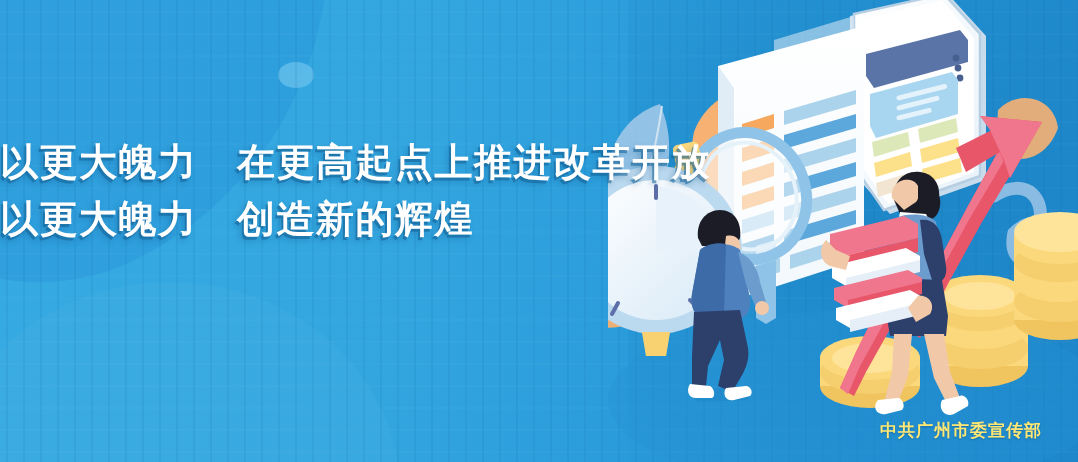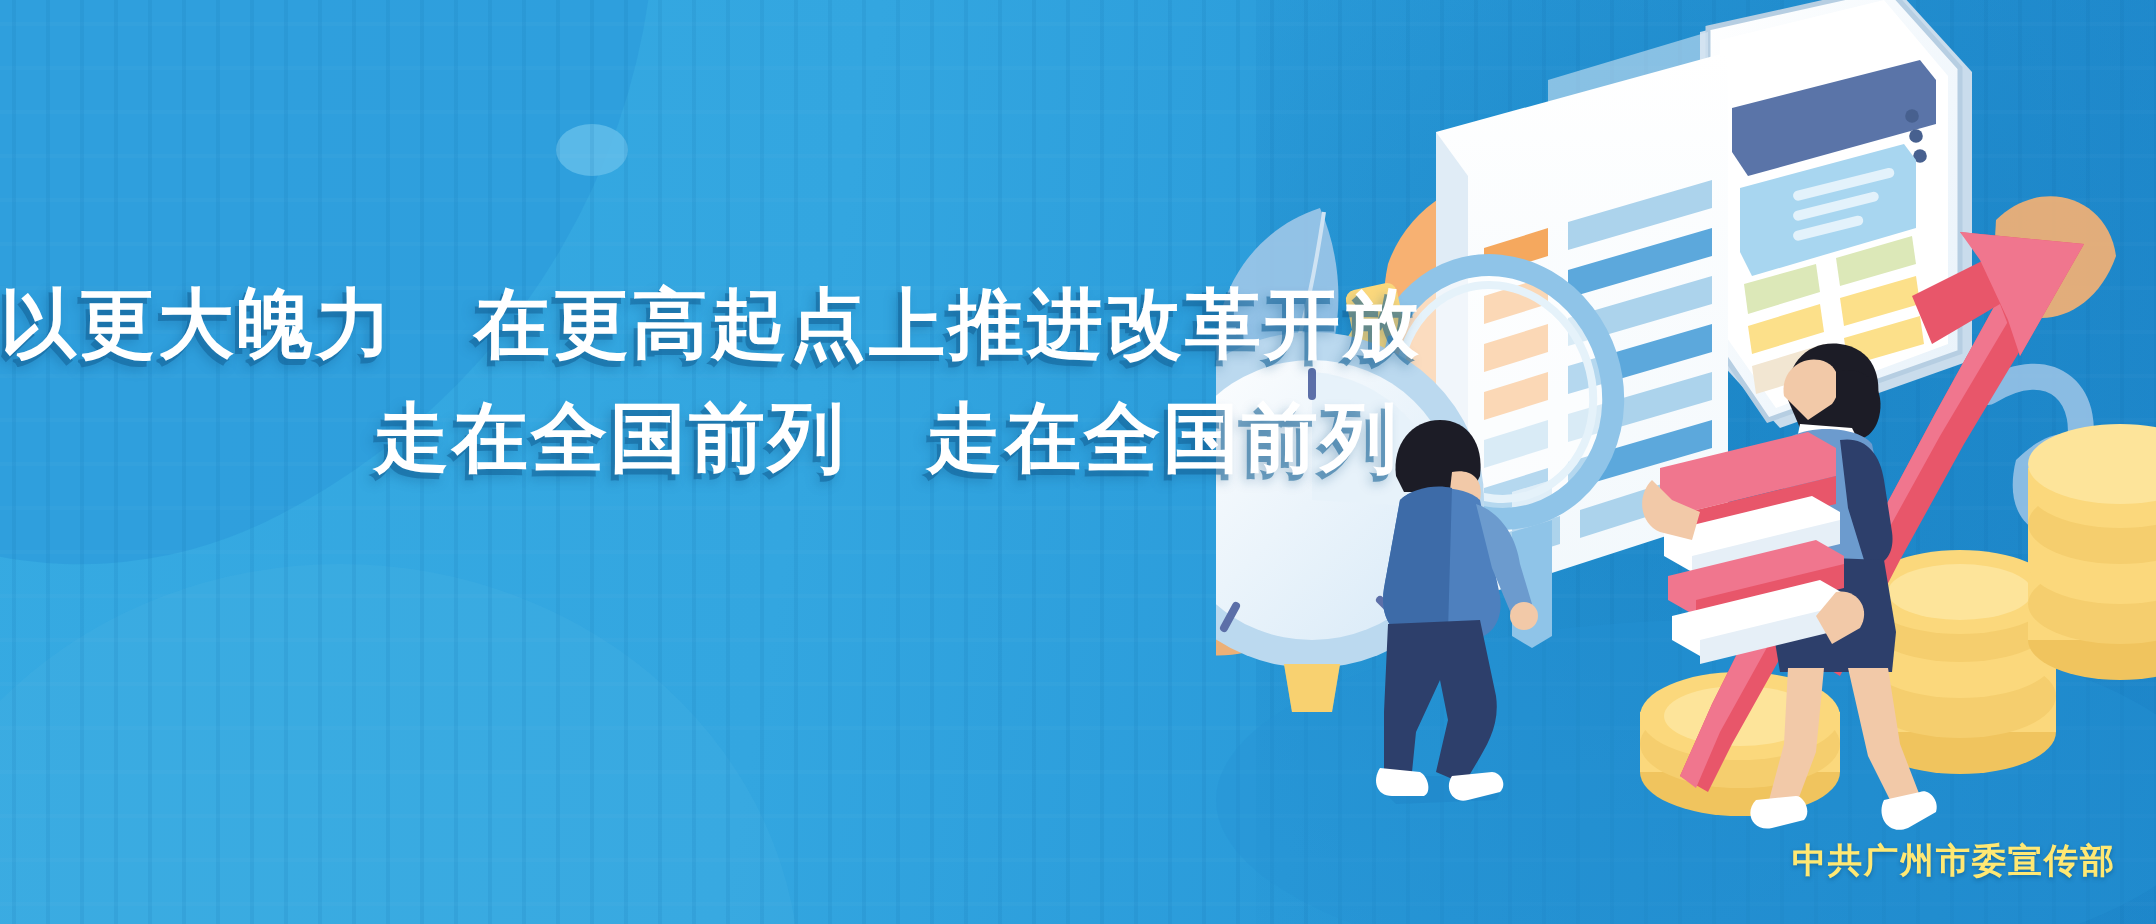--- a/index.html
+++ b/index.html
@@ -61,37 +61,37 @@
     width:460px; height:420px;
     border-radius:50%;
     background:rgba(90,185,230,.16);
   }
 
   
   .headline{
     position:absolute;
     left:0; top:134px;
     width:700px;
-    text-align:right;
+    text-align:left;
     z-index:40;
   }
   .headline .line{
     color:#ffffff;
     font-weight:700;
     font-size:38px;
     line-height:57px;
     letter-spacing:1.5px;
     white-space:pre;
     text-shadow:-2px 3px 0 rgba(18,96,150,.55), -3px 4px 6px rgba(14,80,130,.35);
   }
 
   
   .issuer{
     position:absolute;
-    right:20px; bottom:20px;
+    right:36px; bottom:20px;
     color:#FFE873;
     font-size:17px;
     font-weight:700;
     letter-spacing:1px;
     z-index:45;
     text-shadow:0 1px 2px rgba(10,70,115,.45);
   }
 
   
   .illus{
@@ -312,18 +312,18 @@
         <path d="M242,320 L316,302 L316,314 L242,332 Z" fill="#E6EFF7"></path>
 
         <path d="M218,240 C210,248 212,262 222,266 L238,270 L242,256 L228,250 Z" fill="#F2C9A8"></path>
         <path d="M310,296 C320,294 328,304 322,314 L308,322 L300,308 Z" fill="#F2C9A8"></path>
       </g>
     </svg>
   </div>
 
   <div class="headline">
     <div class="line">以更大魄力　在更高起点上推进改革开放</div>
-    <div class="line">走在全国前列　走在全国前列</div>
+    <div class="line">以更大魄力　创造新的辉煌</div>
   </div>
 
   <div class="issuer">中共广州市委宣传部</div>
 
 </div>
 
 </body></html>

